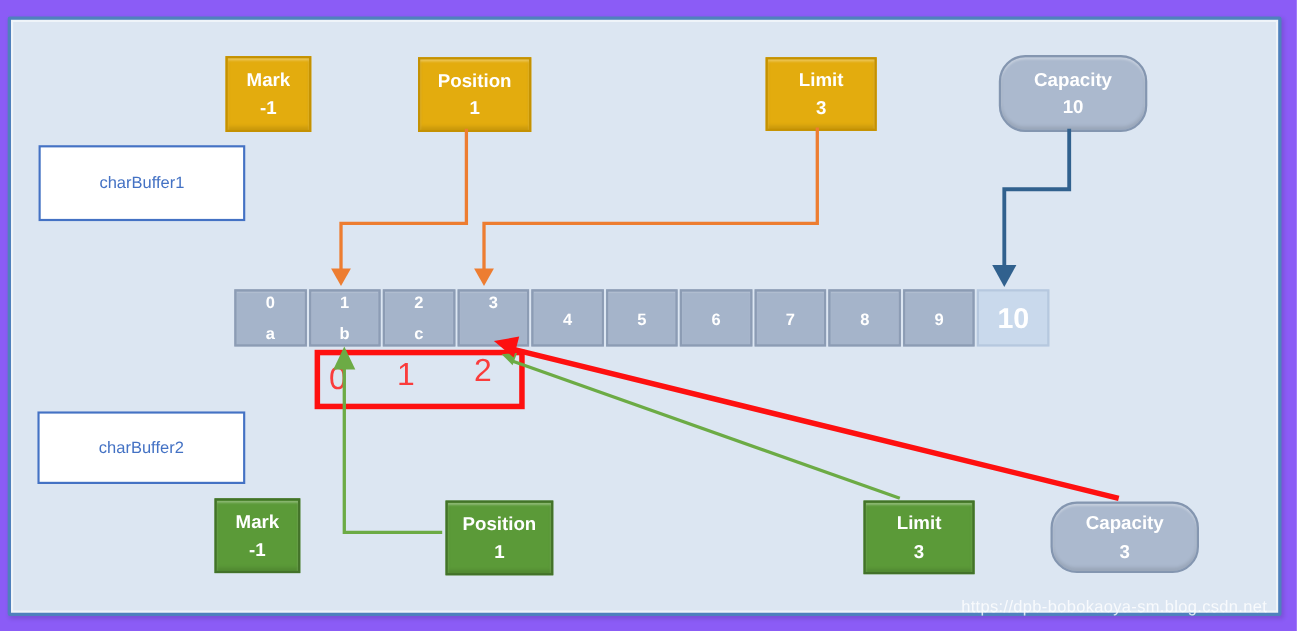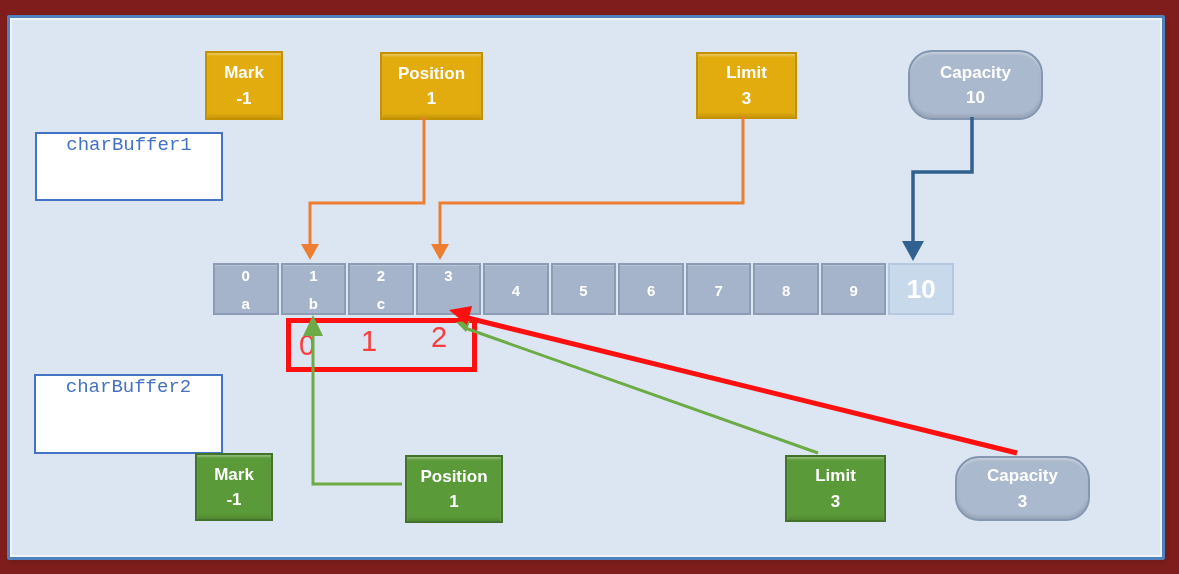--- a/index.html
+++ b/index.html
@@ -14,41 +14,41 @@
     --cell-fill:#A5B4CA;
     --cell-border:#8C9CB4;
     --capacity-cell-fill:#C9D9EC;
     --orange-connector:#ED7D31;
     --blue-connector:#31618E;
     --green-connector:#6CAB45;
     --red-highlight:#FE1010;
     --buffer-label-color:#4472C4;
   }
   html,body{margin:0;padding:0;background:#ffffff;font-family:"Liberation Sans",sans-serif;}
-  .stage{position:relative;width:1179px;height:574px;overflow:hidden;background:#7f1d1d;}
+  .stage{position:relative;width:1179px;height:574px;overflow:hidden;background:#8b5cf6;}
   .canvas{
     position:absolute;left:7px;top:15px;width:1158px;height:545px;
     background:var(--canvas-fill);
     border:3px solid var(--frame-border);
     box-shadow:inset 0 0 0 2px rgba(255,255,255,.55), 2px 2px 4px rgba(0,0,0,.12);
     box-sizing:border-box;border-radius:2px;
   }
   .vbox{
     position:absolute;display:flex;flex-direction:column;align-items:center;justify-content:center;
     color:#fff;font-weight:bold;font-size:17px;line-height:1.5;text-align:center;
     border:2px solid;box-sizing:border-box;
     box-shadow:inset 0 2px 2px rgba(255,255,255,.30), inset 0 -3px 3px rgba(0,0,0,.10);
   }
   .gold{background:var(--gold-fill);border-color:var(--gold-border);}
   .green{background:var(--green-fill);border-color:var(--green-border);}
   .slate{background:var(--slate-fill);border-color:var(--slate-border);border-radius:24px;}
   .nameBox{
     position:absolute;background:#ffffff;border:2px solid var(--buffer-label-color);
-    color:var(--buffer-label-color);font-size:19px;
-    display:flex;align-items:flex-start;justify-content:center;box-sizing:border-box;font-family:Liberation Mono, monospace;
+    color:var(--buffer-label-color);font-size:15px;
+    display:flex;align-items:center;justify-content:center;box-sizing:border-box;
   }
   .array{position:absolute;left:210px;top:260px;width:741px;height:52px;display:flex;gap:2px;}
   .cell{
     flex:1;background:var(--cell-fill);border:2px solid var(--cell-border);box-sizing:border-box;
     color:#fff;font-weight:bold;font-size:15px;
     display:flex;flex-direction:column;align-items:center;justify-content:center;
     box-shadow:inset 0 1px 1px rgba(255,255,255,.25);
   }
   .cell.twoline{justify-content:space-between;padding:3px 0 2px;}
   .cell .cc{min-height:15px;line-height:1;}
@@ -94,21 +94,21 @@
       <div>3</div>
     </div>
     <div class="vbox slate" style="left:898px;top:32px;width:135px;height:70px">
       <div>Capacity</div>
       <div>10</div>
     </div>
 
     <div class="nameBox" style="left:25px;top:114px;width:188px;height:69px">
       <span>charBuffer1</span>
     </div>
-    <div class="nameBox" style="left:24px;top:356px;width:189px;height:80px">
+    <div class="nameBox" style="left:24px;top:356px;width:189px;height:66px">
       <span>charBuffer2</span>
     </div>
 
     <div class="array" style="left:203px;top:245px;">
       <div class="cell twoline">
         <span class="ci">0</span>
         <span class="cc">a</span>
       </div>
       <div class="cell twoline">
         <span class="ci">1</span>
@@ -160,20 +160,21 @@
     </div>
     <div class="vbox green" style="left:775px;top:437px;width:101px;height:67px">
       <div>Limit</div>
       <div>3</div>
     </div>
     <div class="vbox slate" style="left:945px;top:438px;width:135px;height:65px">
       <div>Capacity</div>
       <div>3</div>
     </div>
 
+    <div class="watermark" style="right:10px;top:525px;">https://dpb-bobokaoya-sm.blog.csdn.net</div>
   </div>
 
   <svg class="overlay" viewBox="0 0 1179 574">
     <g>
       <path class="c-orange" d="M424,117 V203 H310 V245"></path>
       <polygon class="f-orange" points="301,244 319,244 310,260"></polygon>
     </g>
     <g>
       <path class="c-orange" d="M743,116 V203 H440 V245"></path>
       <polygon class="f-orange" points="431,244 449,244 440,260"></polygon>

